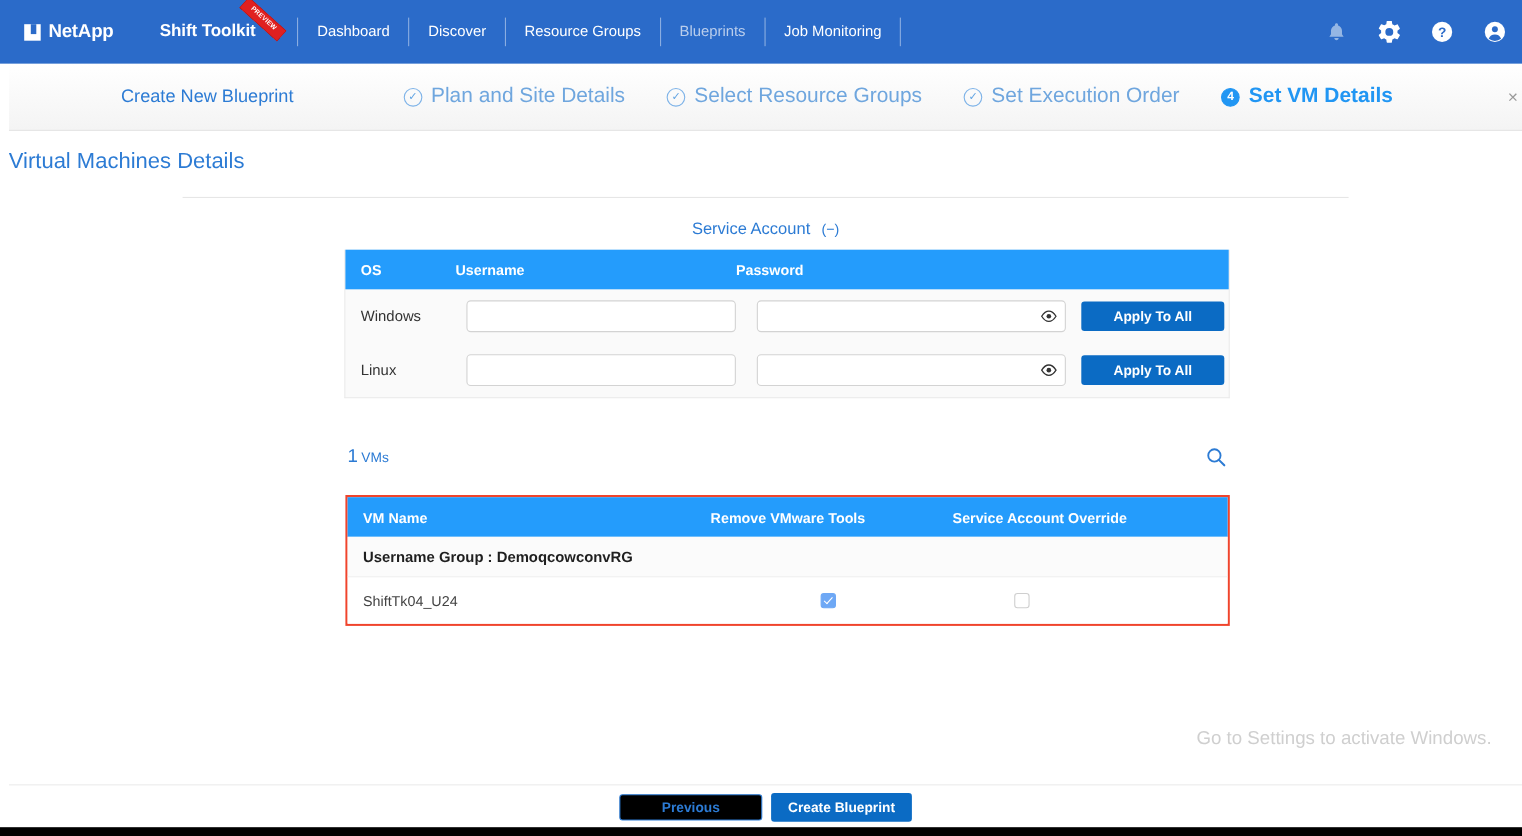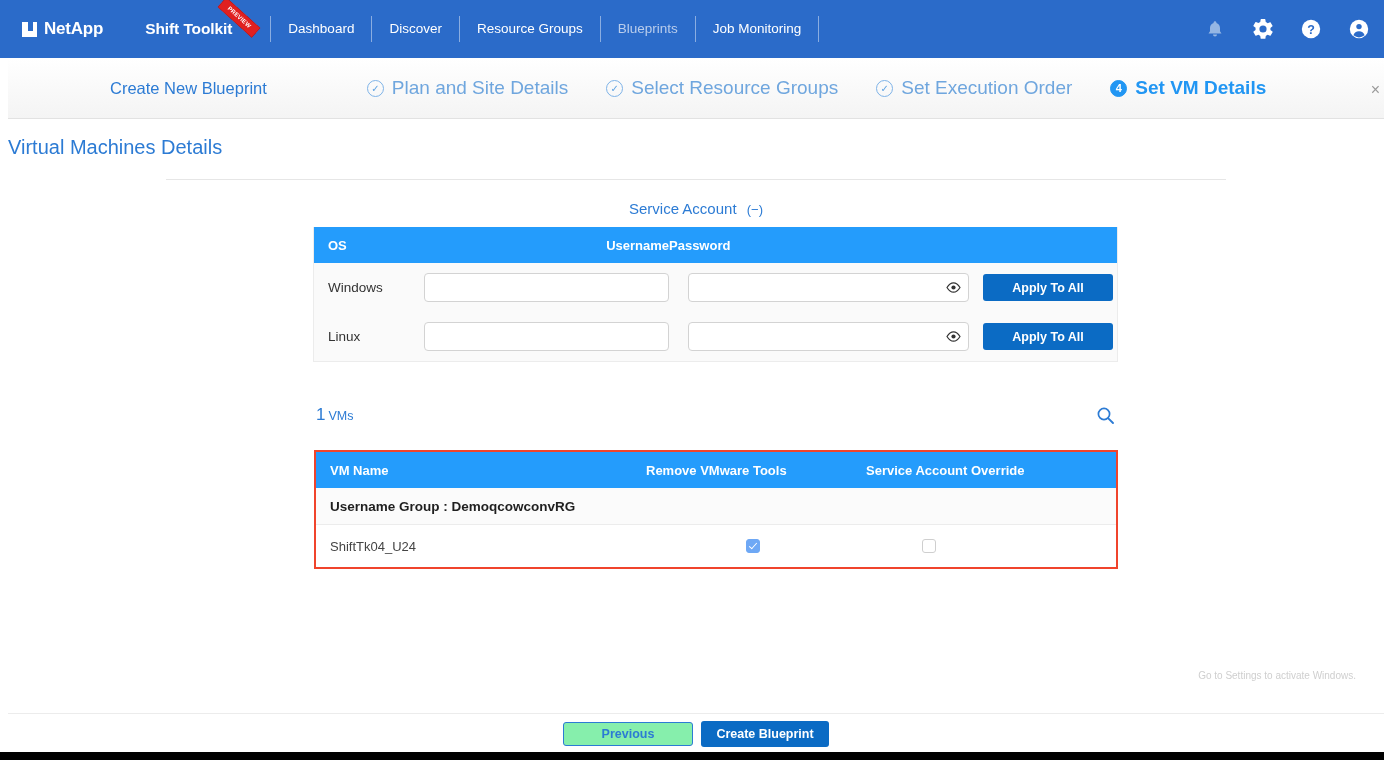--- a/index.html
+++ b/index.html
@@ -258,21 +258,21 @@
   .svc-head {
     display: flex;
     align-items: center;
     height: 36px;
     background: #249CFC;
     color: #ffffff;
     font-size: 13px;
     font-weight: bold;
   }
   .svc-head .c-os { width: 100px; padding-left: 14px; box-sizing: border-box; }
-  .svc-head .c-user { width: 255px; text-align: right; }
+  .svc-head .c-user { width: 255px; }
   .svc-head .c-pass { flex: 1; }
   .svc-row {
     display: flex;
     align-items: center;
     height: 49px;
     padding-left: 14px;
     box-sizing: border-box;
   }
   .svc-os {
     width: 96px;
@@ -445,42 +445,42 @@
     text-align: left;
     color: #d4d4d4;
     user-select: none;
   }
   .watermark .wm-title {
     font-size: 21px;
     line-height: 26px;
     color: #d2d2d2;
   }
   .watermark .wm-sub {
-    font-size: 10px;
+    font-size: 17px;
     color: #cfcfcf;
   }
 
   
   .footer {
     position: absolute;
     left: 8px;
     top: 713px;
     width: 1376px;
     height: 39px;
     background: #ffffff;
     border-top: 1px solid #ececec;
     display: flex;
     align-items: center;
     justify-content: center;
     gap: 8px;
   }
   .btn-prev {
     width: 130px;
     height: 24px;
-    background: #86efac;
+    background: #000000;
     border: 1px solid #2C7BD4;
     border-radius: 3px;
     color: #2C7BD4;
     font-size: 12.5px;
     font-weight: bold;
     cursor: pointer;
     font-family: "Liberation Sans", sans-serif;
   }
   .btn-create {
     width: 128px;

